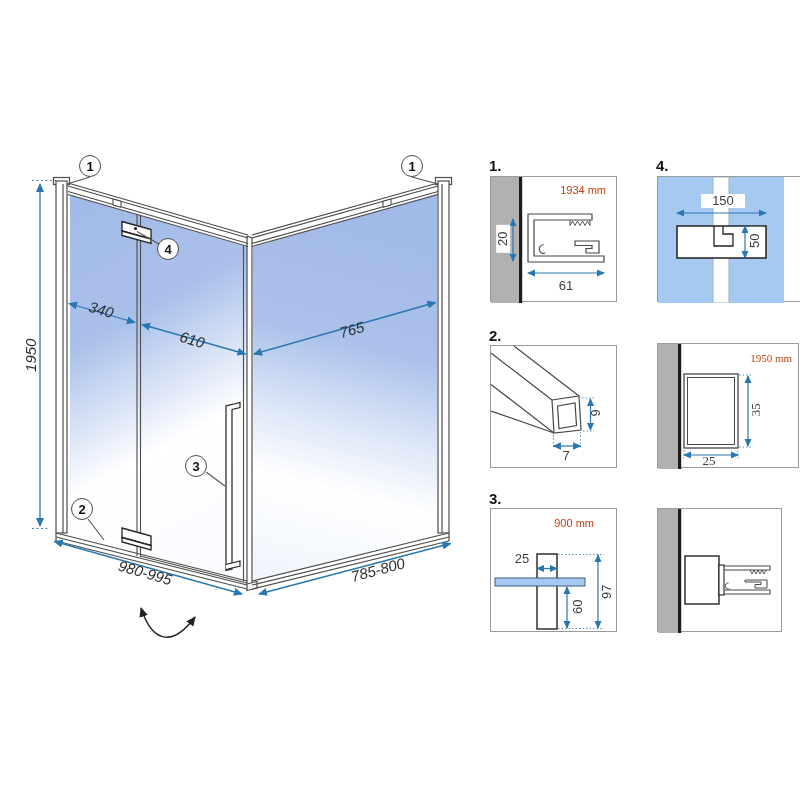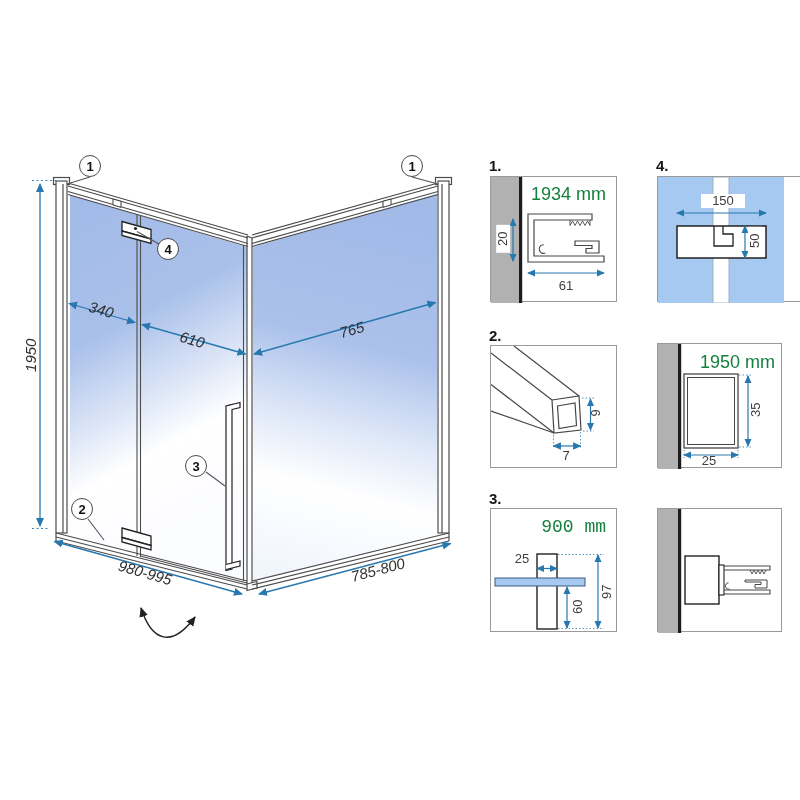--- a/index.html
+++ b/index.html
@@ -1,21 +1,21 @@
 <!DOCTYPE html>
 <html><head>
 <meta charset="utf-8">
 <style>
   html,body{margin:0;padding:0;background:#fff;}
   #stage{position:relative;width:800px;height:800px;background:#ffffff;overflow:hidden;
          font-family:"Liberation Sans",sans-serif;}
   svg{position:absolute;display:block;}
   .dim-main{position:absolute;font-style:italic;font-size:15px;color:#2e2e2e;text-align:center;line-height:1.1;white-space:nowrap;}
   .dim-det{position:absolute;font-size:13px;color:#3e3e3e;text-align:center;line-height:1.05;white-space:nowrap;}
-  .mmtext{position:absolute;font-size:18px;color:#15803d;white-space:nowrap;}
+  .mmtext{position:absolute;font-size:11px;color:#c2410c;white-space:nowrap;}
   .vdim{transform:rotate(-90deg);transform-origin:center;}
   .r16{transform:rotate(16deg);}
   .rm16{transform:rotate(-16deg);}
   .rm15{transform:rotate(-15deg);}
   .bgw{background:#fff;padding:0 2px;}
   .callout{position:absolute;width:22px;height:22px;border:1.6px solid #4a4a4a;border-radius:50%;
            background:#fff;display:flex;align-items:center;justify-content:center;
            font-size:13px;font-weight:bold;color:#111;box-sizing:border-box;z-index:5;}
   .det-label{position:absolute;font-size:15px;font-weight:bold;color:#151515;}
   .detail-box{position:absolute;border:1px solid #9a9a9a;background:#fff;box-sizing:border-box;overflow:visible;}
@@ -238,21 +238,21 @@
         <path d="M99.5,53 V84" stroke-width="1.2" marker-start="url(#arrB2)" marker-end="url(#arrB2)"></path>
         <path d="M62.5,89 V103" stroke-width="0.8" stroke-dasharray="1.5,2"></path>
         <path d="M89.5,86 V103" stroke-width="0.8" stroke-dasharray="1.5,2"></path>
         <path d="M62.5,100 H89.5" stroke-width="1.2" marker-start="url(#arrB2)" marker-end="url(#arrB2)"></path>
       </g>
     </svg>
     <span class="dim-det vdim" style="left:93px;top:60px;width:24px;">9</span>
     <span class="dim-det" style="left:60px;top:103px;width:30px;">7</span>
   </div>
 
-  <div class="detail-box" style="left:657px;top:343px;width:125px;height:125px;">
+  <div class="detail-box" style="left:657px;top:343px;width:142px;height:125px;font-family:Liberation Serif, serif;">
     <svg width="125" height="125" viewBox="0 0 125 125">
       <defs>
         <marker id="arrB5" viewBox="0 0 9 8" refX="8" refY="4" markerWidth="7" markerHeight="7" orient="auto-start-reverse">
           <path d="M0,0 L9,4 L0,8 z" fill="#2878b0"></path>
         </marker>
       </defs>
       <rect x="0" y="0" width="20" height="125" fill="#b1b1b1"></rect>
       <rect x="20" y="0" width="3.2" height="125" fill="#1c1c1c"></rect>
       <g stroke="#474747" fill="#fff">
         <rect x="26" y="30" width="54" height="74" stroke-width="1.3"></rect>
@@ -283,21 +283,21 @@
       <rect x="46" y="45" width="20" height="75" fill="#fff" stroke="#222" stroke-width="1.4"></rect>
       <rect x="4" y="69" width="90" height="8" fill="#a6c9f1" stroke="#3a5a7a" stroke-width="1"></rect>
       <g stroke="#2878b0" fill="none">
         <path d="M46,59.5 H66" stroke-width="1.2" marker-start="url(#arrB3)" marker-end="url(#arrB3)"></path>
         <path d="M67,45.5 H113" stroke-width="0.8" stroke-dasharray="1.5,2"></path>
         <path d="M67,119.5 H113" stroke-width="0.8" stroke-dasharray="1.5,2"></path>
         <path d="M76,78 V119" stroke-width="1.2" marker-start="url(#arrB3)" marker-end="url(#arrB3)"></path>
         <path d="M107,46 V119" stroke-width="1.2" marker-start="url(#arrB3)" marker-end="url(#arrB3)"></path>
       </g>
     </svg>
-    <span class="mmtext" style="right:10px;top:8px;font-family:Liberation Mono, monospace;">900 mm</span>
+    <span class="mmtext" style="right:22px;top:8px;">900 mm</span>
     <span class="dim-det" style="left:16px;top:43px;width:30px;">25</span>
     <span class="dim-det vdim bgw" style="left:73px;top:91px;width:24px;">60</span>
     <span class="dim-det vdim" style="left:104px;top:76px;width:24px;">97</span>
   </div>
 
   <div class="detail-box" style="left:657px;top:508px;width:125px;height:124px;">
     <svg width="125" height="124" viewBox="0 0 125 124">
       <rect x="0" y="0" width="20" height="124" fill="#b1b1b1"></rect>
       <rect x="20" y="0" width="3.2" height="124" fill="#1c1c1c"></rect>
       <rect x="27" y="47" width="34" height="48" fill="#fff" stroke="#222" stroke-width="1.4"></rect>

